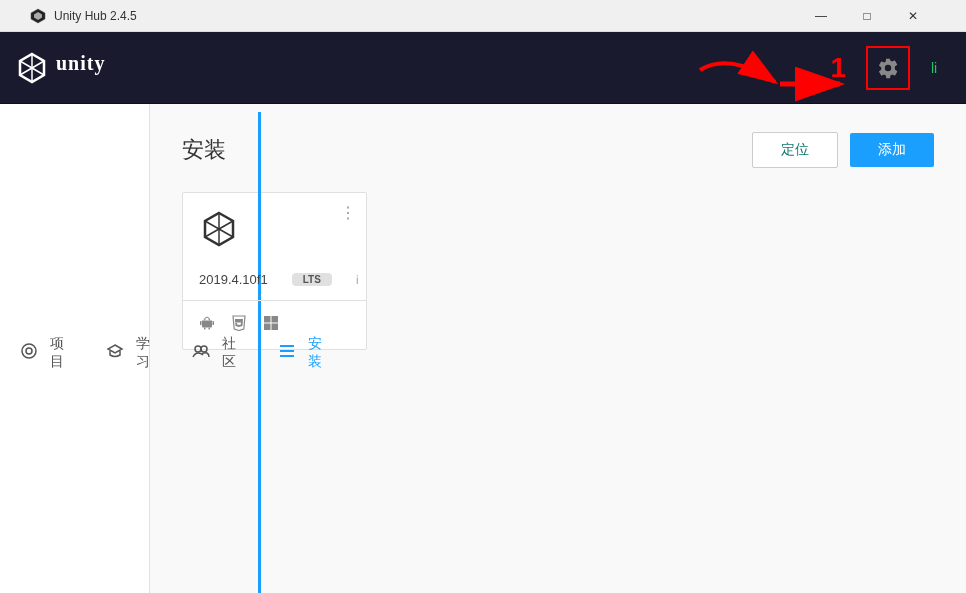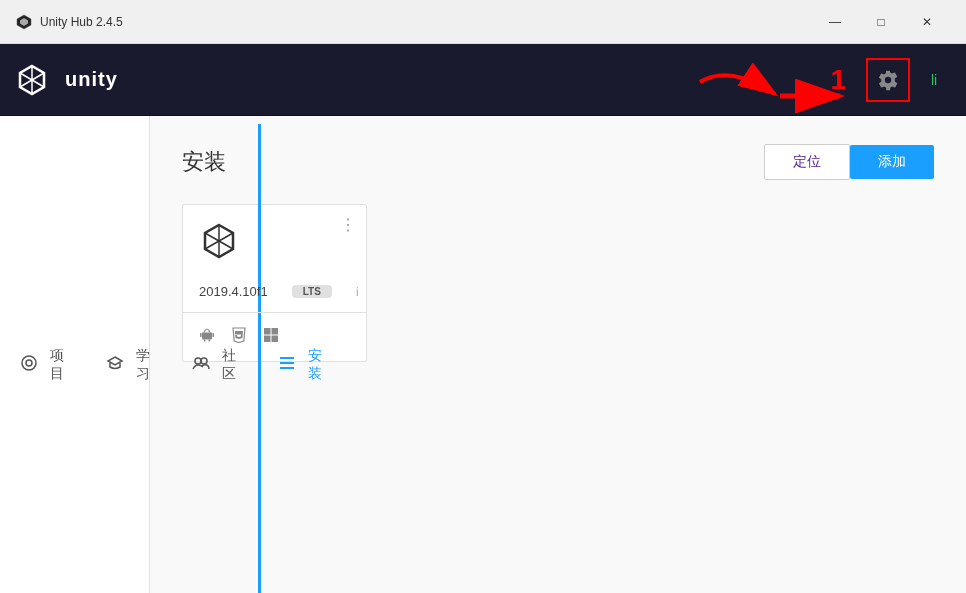--- a/index.html
+++ b/index.html
@@ -10,22 +10,22 @@
       background: #f5f5f5;
       overflow: hidden;
       position: relative;
     }
 
     
     .title-bar {
       display: flex;
       align-items: center;
       background: #f0f0f0;
-      height: 44px;
-      padding: 0 16px;
+      height: 32px;
+      padding: 0 30px;
       border-bottom: 1px solid #ddd;
       position: relative;
       user-select: none;
     }
     .title-bar-icon {
       width: 16px;
       height: 16px;
       margin-right: 8px;
     }
     .title-bar-text {
@@ -62,22 +62,23 @@
       height: 72px;
       background: #1a1a2e;
       display: flex;
       align-items: center;
       padding: 0 16px;
       position: relative;
       border-bottom: 1px solid #111;
     }
     .unity-logo {
       display: flex;
-      align-items: center;
-      gap: 17px;
+      align-items: flex-start;
+      gap: 8px;
+      font-family: Liberation Serif, serif;
     }
     .unity-logo-icon {
       width: 32px;
       height: 32px;
     }
     .unity-logo-text {
       color: #ffffff;
       font-size: 20px;
       font-weight: bold;
       letter-spacing: 1px;
@@ -178,24 +179,25 @@
     .main-title {
       font-size: 22px;
       color: #333;
       font-weight: 400;
       flex: 1;
     }
     .btn-locate {
       padding: 8px 28px;
       border: 1px solid #ccc;
       background: #fff;
-      color: #4c1d95;
+      color: #0f766e;
       font-size: 14px;
       cursor: pointer;
       border-radius: 2px;
+      margin-right: 12px;
       font-family: "Microsoft YaHei", sans-serif;
     }
     .btn-add {
       padding: 8px 28px;
       border: none;
       background: #1a9fff;
       color: #fff;
       font-size: 14px;
       cursor: pointer;
       border-radius: 2px;

